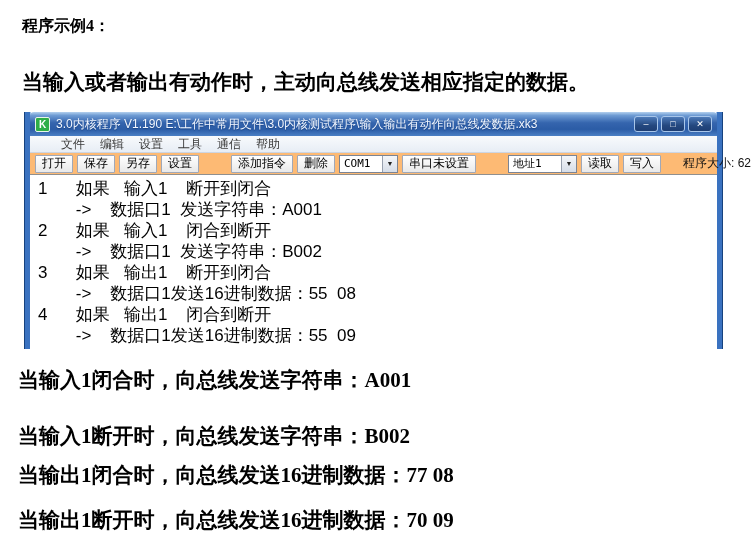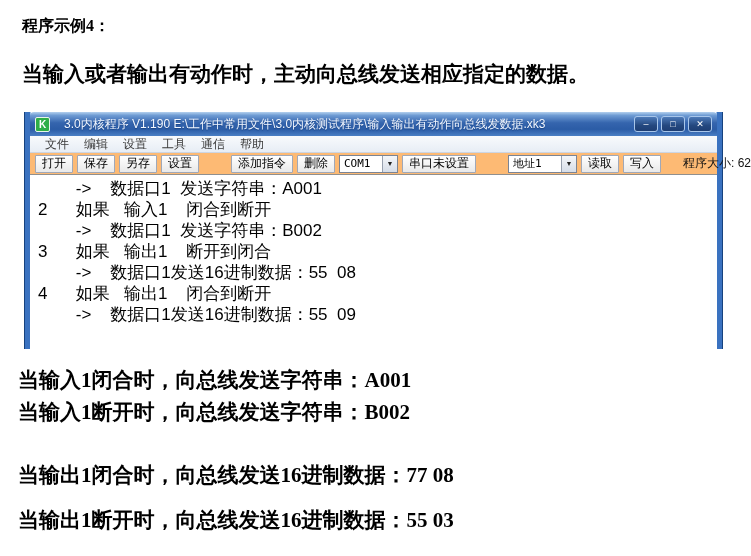--- a/index.html
+++ b/index.html
@@ -8,56 +8,56 @@
     position:relative; width:751px; height:556px; background:#ffffff;
     font-family:"Liberation Sans","DejaVu Sans",sans-serif; overflow:hidden;
   }
   
   .doc-text {
     position:absolute; left:22px; color:#000;
     font-family:"Liberation Serif","DejaVu Serif",serif; font-weight:bold;
     white-space:nowrap;
   }
   #heading { top:16px; font-size:16px; }
-  #intro   { top:60px; font-size:21px;font-family:Liberation Serif, serif; }
+  #intro   { top:68px; font-size:21px;font-family:Liberation Serif, serif; }
   .note    { left:18px; font-size:21px; }
-  #note-0 { top:366px; } #note-1 { top:398px; } #note-2 { top:461px; } #note-3 { top:506px; }
+  #note-0 { top:366px; } #note-1 { top:422px; } #note-2 { top:461px; } #note-3 { top:506px; }
 
   
   #app-window {
     position:absolute; left:25px; top:112px; width:697px; height:237px;
     border-left:5px solid #3a72c0; border-right:5px solid #3a72c0;
     box-shadow:-1px 0 0 #16427e, 1px 0 0 #16427e,
                inset 1px 0 0 #9fc0e8, inset -1px 0 0 #9fc0e8;
     background:#fff;
   }
   #titlebar {
     height:24px; display:flex; align-items:center; padding:0 5px;
     background:linear-gradient(180deg,#b4d0ee 0%,#6f9cd4 14%,#3565ae 45%,#2b5ca6 72%,#4a7fc4 100%);
     border-radius:4px 4px 0 0; color:#f2f7ff;
   }
   #app-icon {
     width:15px; height:15px; border-radius:2px; background:#2fae48;
     border:1px solid #e8f5ea; color:#fff; font-size:10px; font-weight:bold;
     display:flex; align-items:center; justify-content:center; flex:0 0 auto;
   }
   #window-title {
-    margin-left:14px; font-size:12px; white-space:nowrap; overflow:hidden;
+    margin-left:6px; font-size:12px; white-space:nowrap; overflow:hidden;
     text-overflow:clip; flex:1 1 auto; text-shadow:0 1px 1px #1c4687;
   }
   .win-buttons { display:flex; gap:3px; margin-left:8px; flex:0 0 auto; }
   .wbtn {
     width:24px; height:16px; border-radius:3px; cursor:default;
     background:linear-gradient(180deg,#4d7ab8 0%,#24487f 60%,#1d3e74 100%);
     border:1px solid #a8c6ea; color:#fff;
     display:flex; align-items:center; justify-content:center;
     font-size:9px; line-height:1;
   }
   #menubar {
-    height:17px; display:flex; align-items:center; gap:15px; padding-left:15px;
+    height:17px; display:flex; align-items:center; gap:15px; padding-left:31px;
     background:linear-gradient(180deg,#f8fafc,#e7edf5);
     border-bottom:1px solid #ccd5e2; font-size:12px; color:#3a3a3a;
   }
   .menu-item { white-space:nowrap; }
   #toolbar {
     height:22px; display:flex; align-items:center; gap:4px; padding:0 5px;
     background:#fdba74; border-bottom:1px solid #8f8f8f; font-size:12px;
   }
   .tbtn {
     height:18px; padding:0 6px; display:flex; align-items:center; white-space:nowrap;
@@ -141,29 +141,30 @@
         <span class="combo-text" style="min-width:52px">地址1</span>
         <span class="combo-arrow">▼</span>
       </span>
       <span class="tbtn">读取</span>
       <span class="tbtn">写入</span>
       <span class="sep-tall"></span>
       <span id="program-size">程序大小: 62 字节</span>
     </div>
 
     <div id="code-area">
+      <div class="code-line">1      如果   输入1    断开到闭合</div>
       <div class="code-line">        -&gt;    数据口1  发送字符串：A001</div>
       <div class="code-line">2      如果   输入1    闭合到断开</div>
       <div class="code-line">        -&gt;    数据口1  发送字符串：B002</div>
       <div class="code-line">3      如果   输出1    断开到闭合</div>
       <div class="code-line">        -&gt;    数据口1发送16进制数据：55  08</div>
       <div class="code-line">4      如果   输出1    闭合到断开</div>
       <div class="code-line">        -&gt;    数据口1发送16进制数据：55  09</div>
     </div>
 
   </div>
 
   <div id="note-0" class="doc-text note">当输入1闭合时，向总线发送字符串：A001</div>
   <div id="note-1" class="doc-text note">当输入1断开时，向总线发送字符串：B002</div>
   <div id="note-2" class="doc-text note">当输出1闭合时，向总线发送16进制数据：77 08</div>
-  <div id="note-3" class="doc-text note">当输出1断开时，向总线发送16进制数据：55 03</div>
+  <div id="note-3" class="doc-text note">当输出1断开时，向总线发送16进制数据：70 09</div>
 
 </div>
 
 </body></html>

